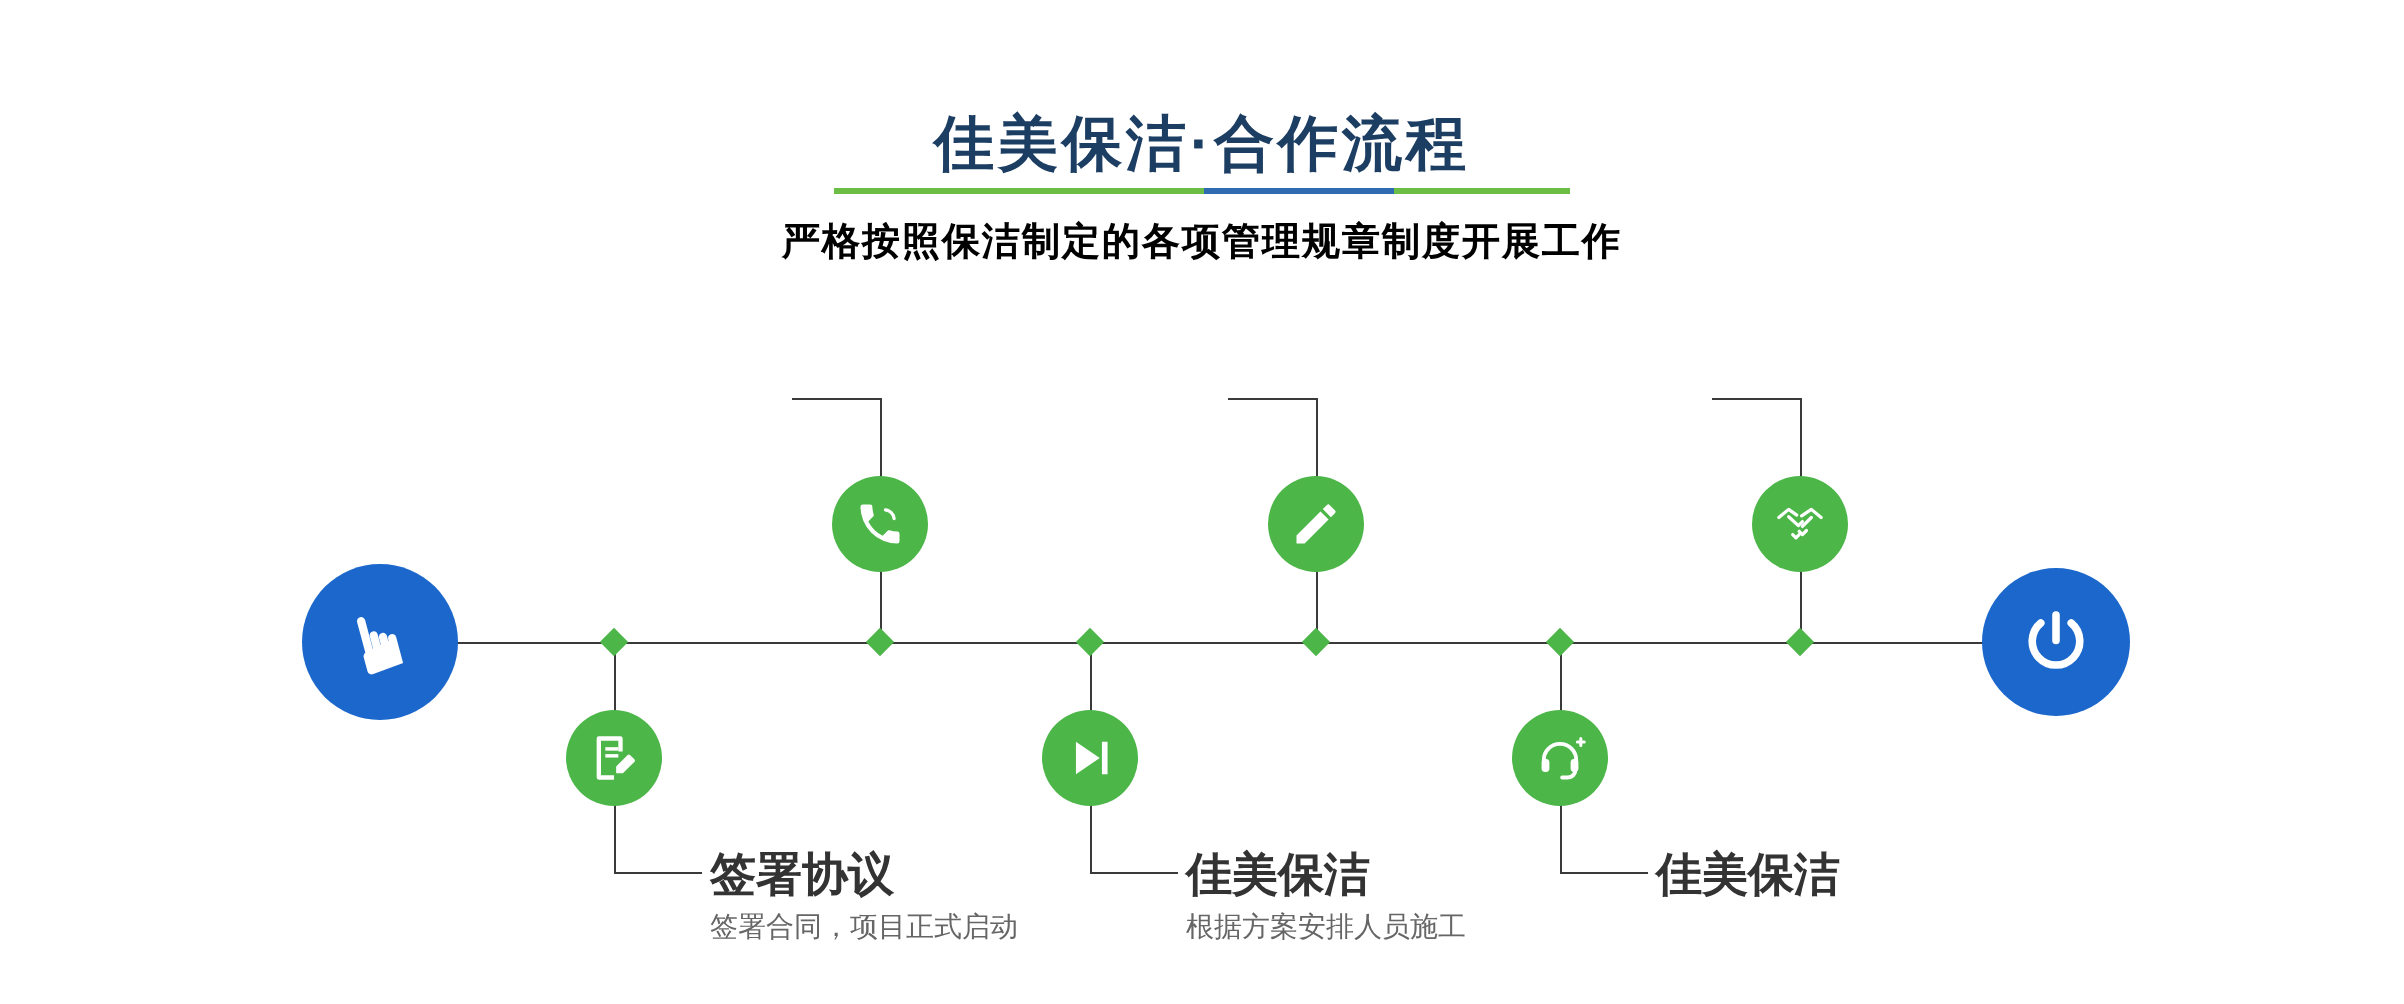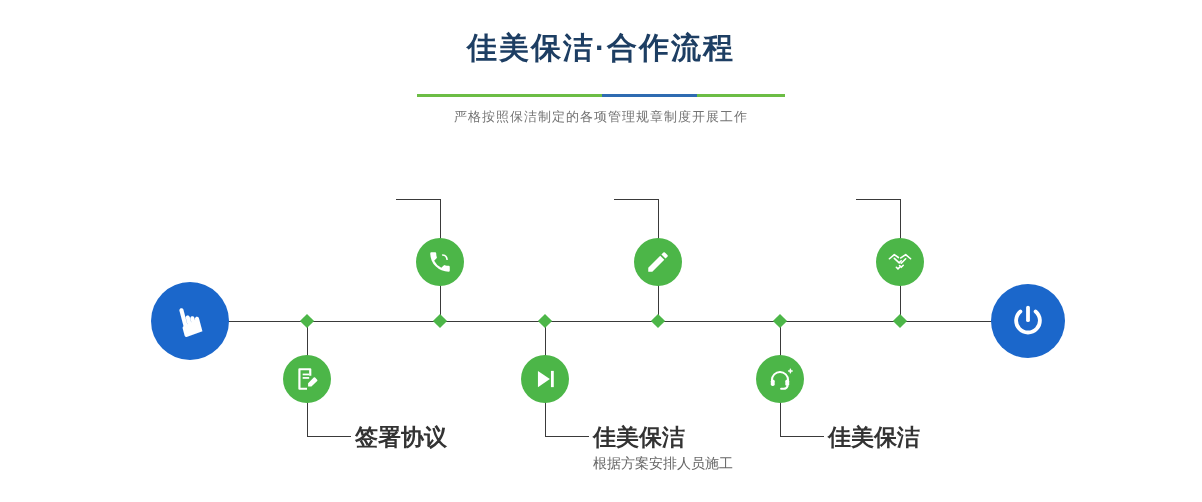--- a/index.html
+++ b/index.html
@@ -12,34 +12,34 @@
     --step-title:#333333;
     --step-desc:#666666;
   }
   *{margin:0;padding:0;box-sizing:border-box;}
   html,body{background:#fff;}
   body{font-family:"Liberation Sans","DejaVu Sans",sans-serif;}
   .stage{position:relative;width:1202px;height:502px;background:#fff;overflow:hidden;}
 
   
   .page-title{
-    position:absolute;top:28px;left:0;width:100%;
+    position:absolute;top:52px;left:0;width:100%;
     text-align:center;font-size:30px;font-weight:bold;
     color:var(--title);letter-spacing:2px;
   }
   .divider{
     position:absolute;top:94px;left:50%;transform:translateX(-50%);
     width:368px;height:3px;display:flex;
   }
   .divider .seg-g1{width:185px;height:100%;background:var(--divider-green);}
   .divider .seg-b{width:95px;height:100%;background:var(--divider-blue);}
   .divider .seg-g2{width:88px;height:100%;background:var(--divider-green);}
   .page-subtitle{
     position:absolute;top:108px;left:0;width:100%;
-    text-align:center;font-size:13px;color:#737373;letter-spacing:1px;
+    text-align:center;font-size:19px;color:#000000;letter-spacing:1px;font-weight:bold;
   }
 
   
   .main-line{
     position:absolute;left:190px;top:321px;width:838px;height:1px;
     background:var(--line);z-index:1;
   }
   .endpoint{
     position:absolute;border-radius:50%;background:var(--accent-blue);
     display:flex;align-items:center;justify-content:center;z-index:4;
@@ -156,20 +156,21 @@
     <div class="node">
       <svg viewBox="0 0 24 24" fill="#fff">
         <path d="M5 2h10a1 1 0 0 1 1 1v6h-2V4H6v16h6v2H5a1 1 0 0 1-1-1V3a1 1 0 0 1 1-1z"></path>
         <rect x="8" y="7" width="6" height="1.6"></rect>
         <rect x="8" y="10.2" width="6" height="1.6"></rect>
         <path d="M21.4 12.6l-1.9-1.9a.9.9 0 0 0-1.3 0l-5.2 5.2V19h3.1l5.3-5.2a.9.9 0 0 0 0-1.2z"></path>
       </svg>
     </div>
     <div class="label">
       <div class="t">签署协议</div>
+      <div class="d">签署合同，项目正式启动</div>
     </div>
   </div>
 
   <div class="step step-bottom" style="--x:545">
     <div class="vline"></div>
     <div class="hline"></div>
     <div class="diamond"></div>
     <div class="node">
       <svg viewBox="0 0 24 24" fill="#fff">
         <path d="M5.5 4.5l11 7.5-11 7.5z"></path>

